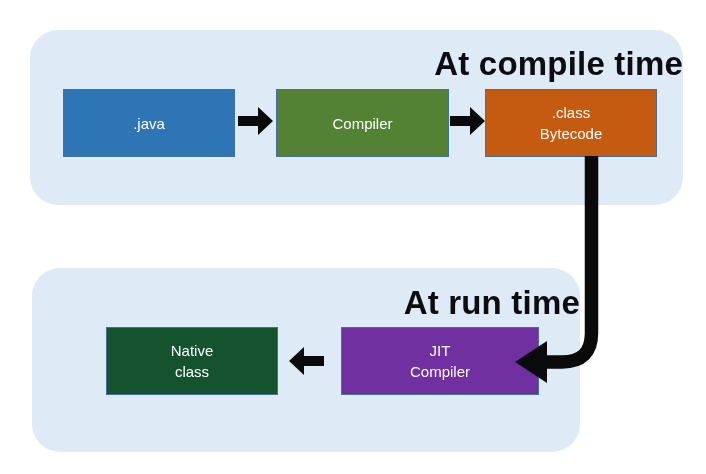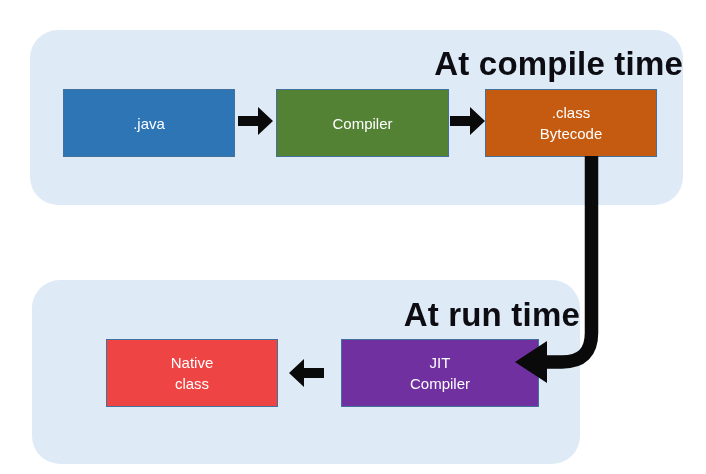--- a/index.html
+++ b/index.html
@@ -9,21 +9,21 @@
     height: 474px;
     background: #ffffff;
     font-family: "Liberation Sans", sans-serif;
     overflow: hidden;
   }
   .panel {
     position: absolute;
     border-radius: 28px;
   }
   #panel-compile { left: 30px; top: 30px; width: 653px; height: 175px; }
-  #panel-run     { left: 32px; top: 268px; width: 548px; height: 184px; margin-top: 12px; }
+  #panel-run     { left: 32px; top: 268px; width: 548px; height: 184px; }
   .panel-title {
     position: absolute;
     left: 0; right: 0;
     text-align: right;
     margin: 0;
     font-size: 33px;
     font-weight: 700;
     color: #0c0c12;
     letter-spacing: 0.2px;
   }
@@ -82,21 +82,21 @@
 
     <div class="node" id="node-class" style="background-color: rgb(197, 90, 17); color: rgb(255, 255, 255);">
       <span>.class</span>
       <span>Bytecode</span>
     </div>
   </section>
 
   <section class="panel" id="panel-run" style="background-color: rgb(222, 234, 246);">
     <h2 class="panel-title">At run time</h2>
 
-    <div class="node" id="node-native" style="background-color: #ef4444; color: rgb(255, 255, 255);">
+    <div class="node" id="node-native" style="background-color: #14532d; color: rgb(255, 255, 255);">
       <span>Native</span>
       <span>class</span>
     </div>
 
     <svg class="block-arrow" id="arrow-jit-native" width="36" height="34" viewBox="0 0 36 34">
       <polygon points="36,12 16,12 16,3 1,17 16,31 16,22 36,22" fill="#0A0A0A"></polygon>
     </svg>
 
     <div class="node" id="node-jit" style="background-color: rgb(112, 48, 160); color: rgb(255, 255, 255);">
       <span>JIT</span>

